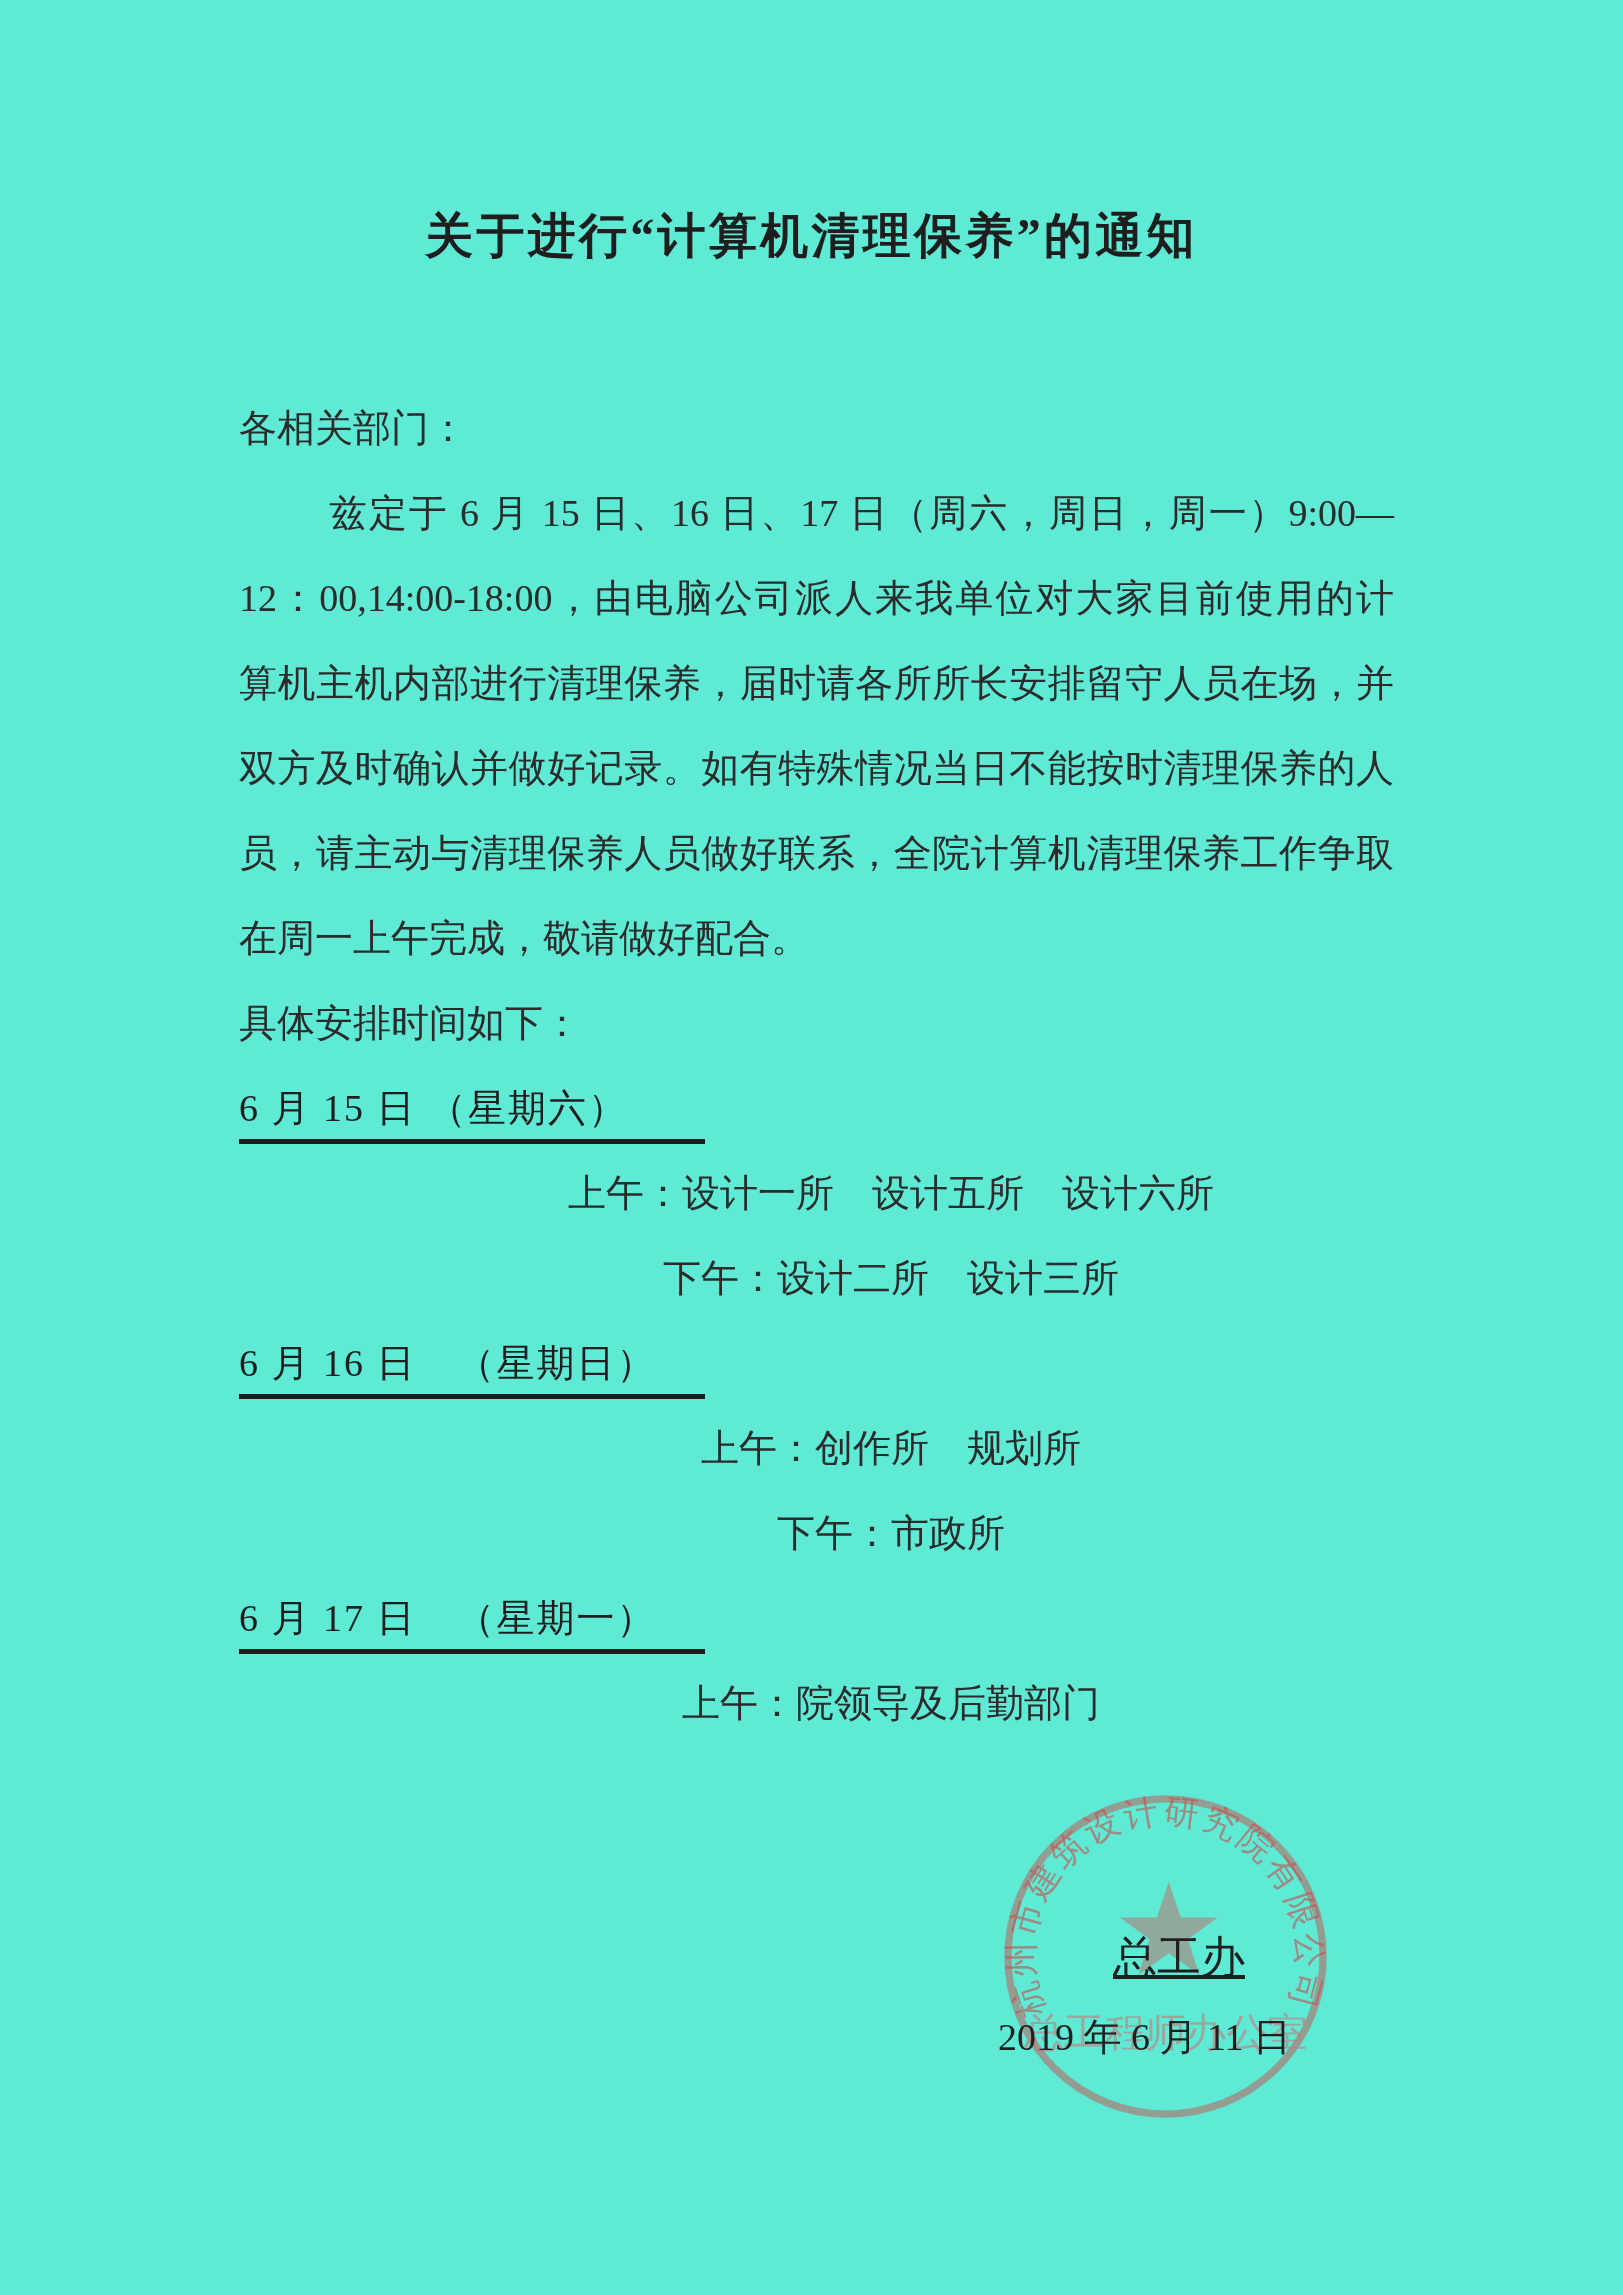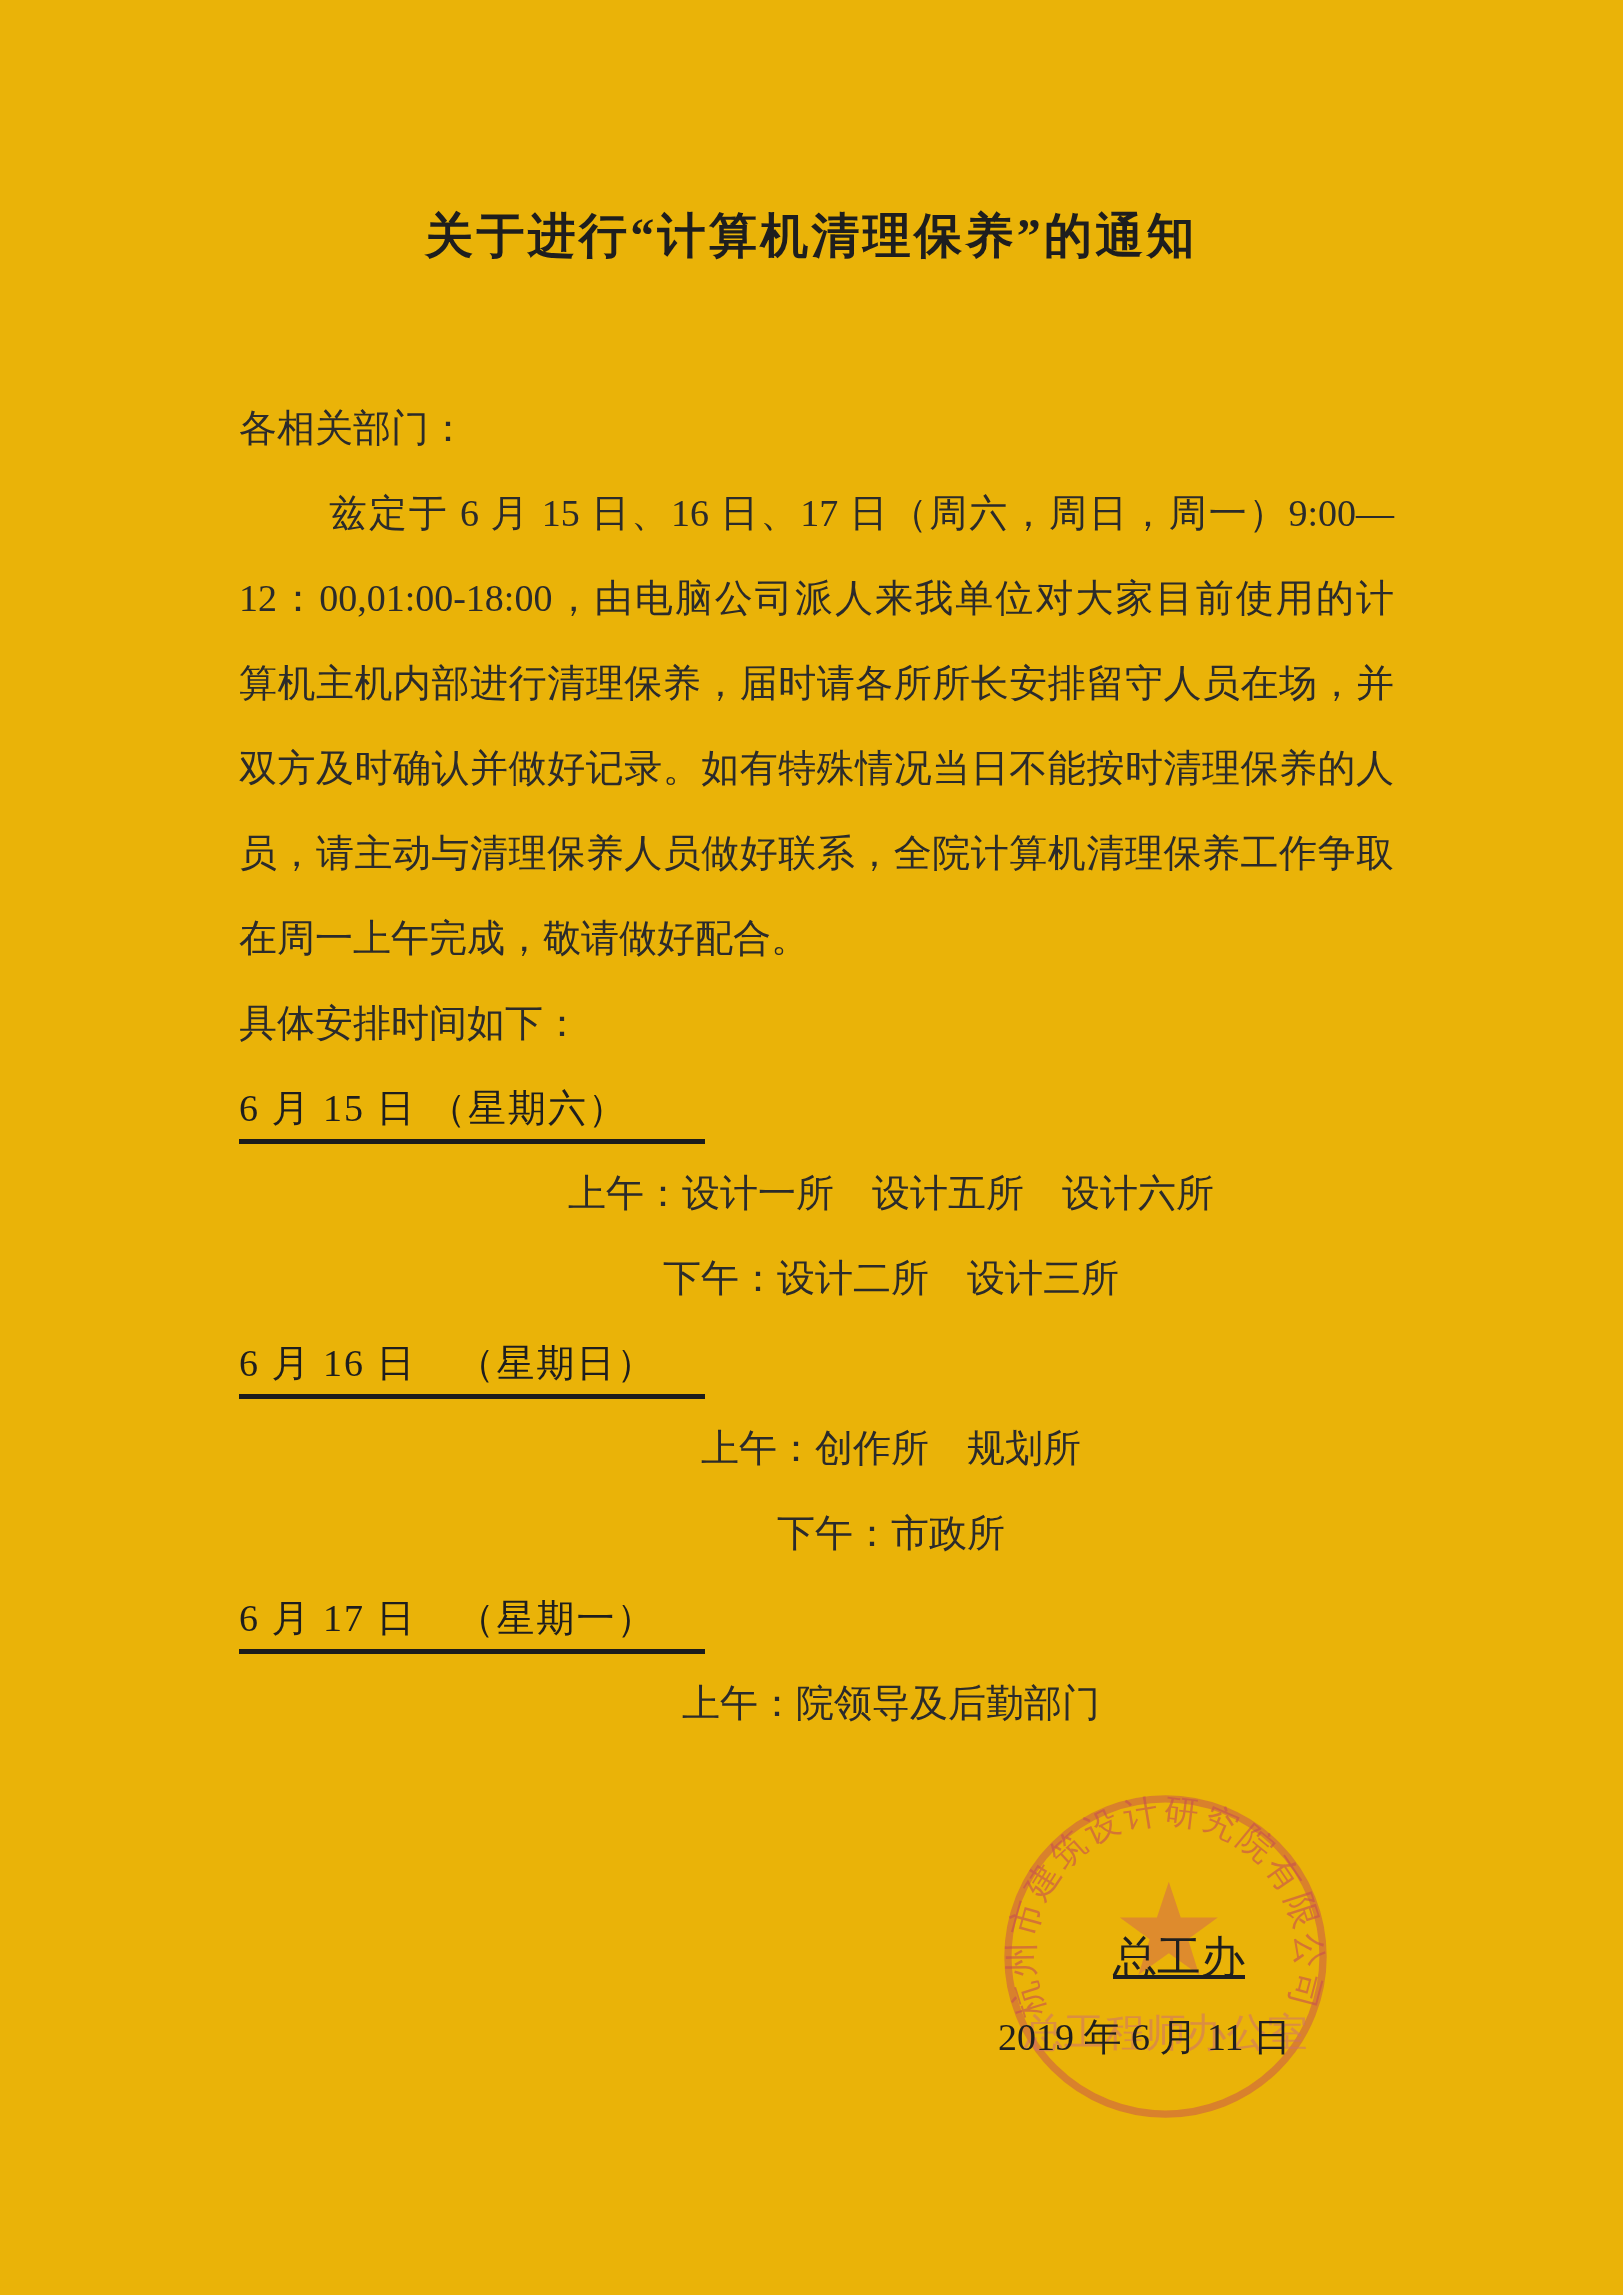--- a/index.html
+++ b/index.html
@@ -1,19 +1,19 @@
 <!DOCTYPE html>
 <html style="font-size:10.5px"><head>
 <meta charset="utf-8">
 <style>
   html,body{margin:0;padding:0;background:#9a9a9a;}
   .page{
     position:relative;
     width:1623px;height:2295px;
-    background:#eab308;
+    background:#5eead4;
     font-family:"Liberation Serif","DejaVu Serif",serif;
     color:#262626;
     overflow:hidden;
   }
   .title{
     position:absolute;
     top:204px;left:0;right:0;
     text-align:center;
     font-size:48px;
     font-weight:700;
@@ -72,21 +72,21 @@
 </head>
 <body>
 
 <div class="page">
 
   <div class="title">关于进行“计算机清理保养”的通知</div>
 
   <div class="body-block" id="body-lines">
       <div class="line t-plain">各相关部门：</div>
       <div class="line t-justify-first">兹定于 6 月 15 日、16 日、17 日（周六，周日，周一）9:00—</div>
-      <div class="line t-justify">12：00,01:00-18:00，由电脑公司派人来我单位对大家目前使用的计</div>
+      <div class="line t-justify">12：00,14:00-18:00，由电脑公司派人来我单位对大家目前使用的计</div>
       <div class="line t-justify">算机主机内部进行清理保养，届时请各所所长安排留守人员在场，并</div>
       <div class="line t-justify">双方及时确认并做好记录。如有特殊情况当日不能按时清理保养的人</div>
       <div class="line t-justify">员，请主动与清理保养人员做好联系，全院计算机清理保养工作争取</div>
       <div class="line t-plain">在周一上午完成，敬请做好配合。</div>
       <div class="line t-plain">具体安排时间如下：</div>
       <div class="line t-heading"><span class="heading-underline">6 月 15 日 （星期六）</span></div>
       <div class="line t-indent">上午：设计一所　设计五所　设计六所</div>
       <div class="line t-indent">下午：设计二所　设计三所</div>
       <div class="line t-heading"><span class="heading-underline">6 月 16 日　（星期日）</span></div>
       <div class="line t-indent">上午：创作所　规划所</div>

